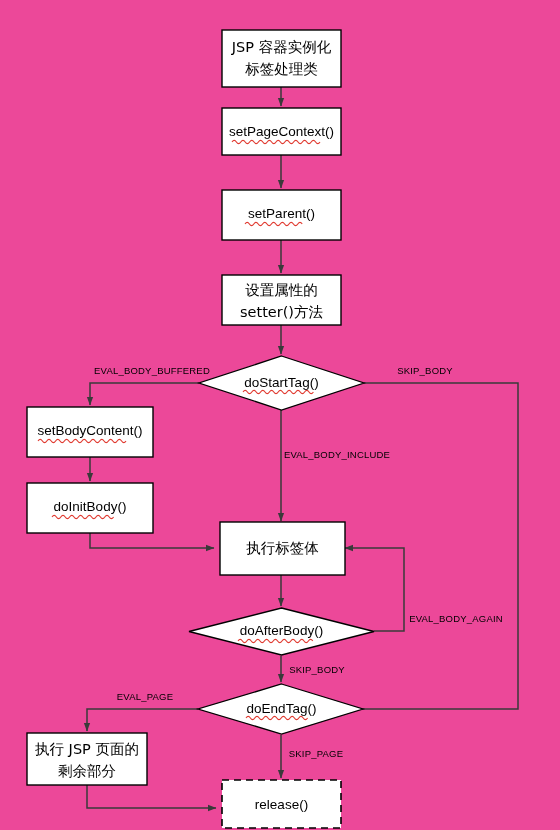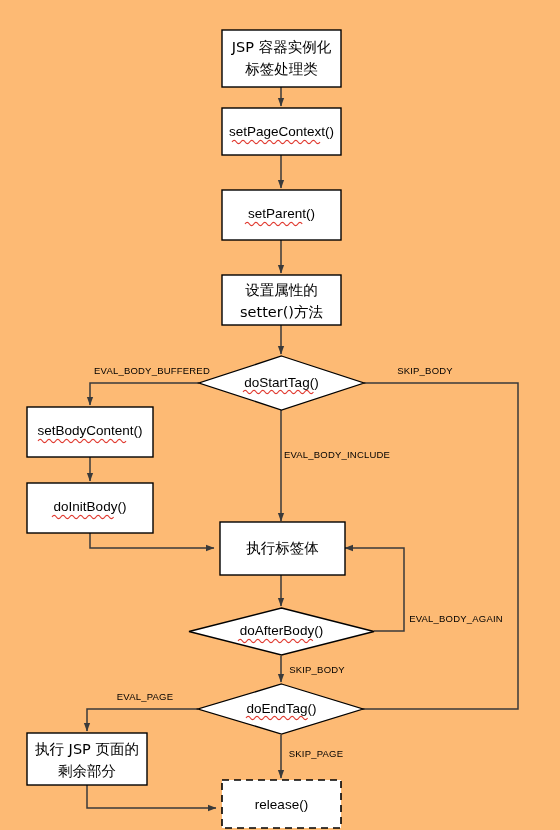--- a/index.html
+++ b/index.html
@@ -4,21 +4,21 @@
 <style>
   html, body {
     margin: 0;
     padding: 0;
     background: #ffffff;
   }
   #canvas-wrap {
     position: relative;
     width: 560px;
     height: 830px;
-    background: #fdba74;
+    background: #ec4899;
     overflow: hidden;
     font-family: "Liberation Sans", sans-serif;
   }
   svg#flow {
     display: block;
     width: 560px;
     height: 830px;
   }
   .node-box {
     fill: #ffffff;

